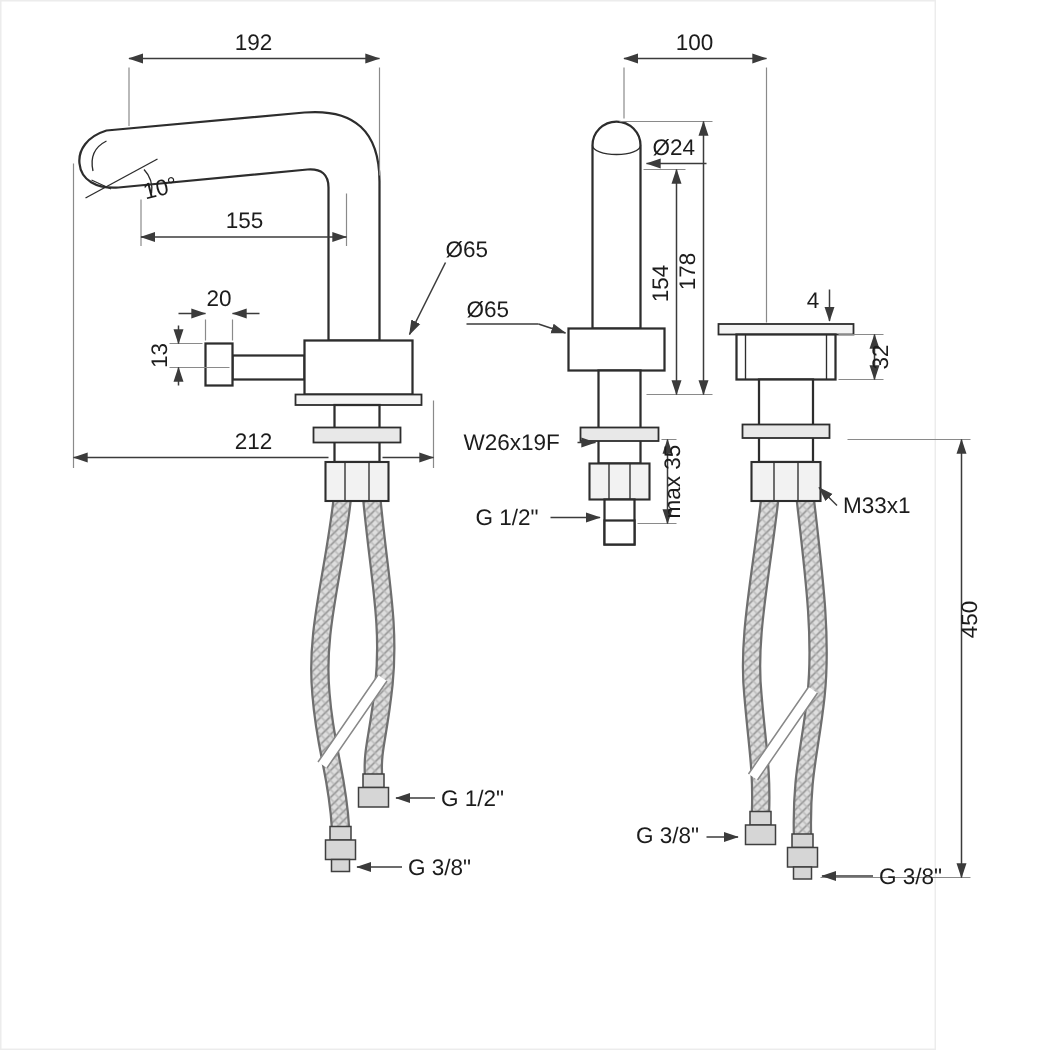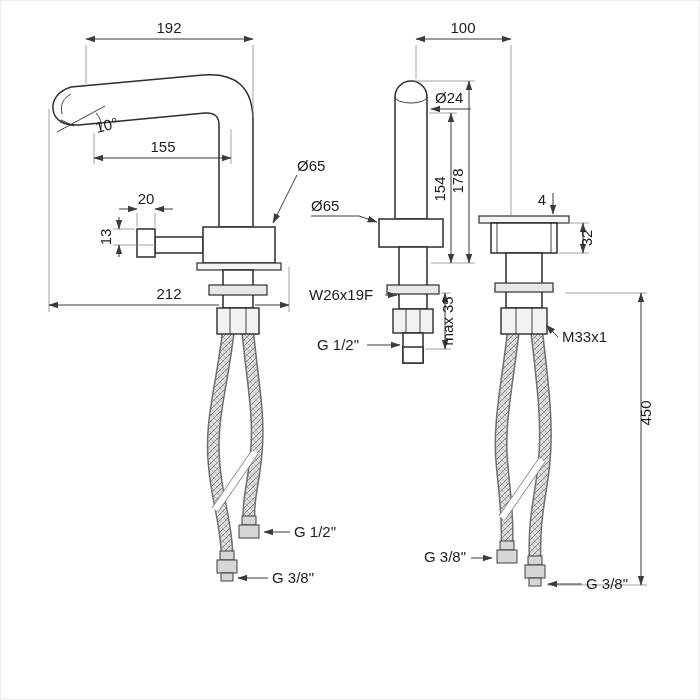--- a/index.html
+++ b/index.html
@@ -1,17 +1,17 @@
 <!DOCTYPE html>
 <html><head>
 <meta charset="utf-8">
 <style>
   html,body{margin:0;padding:0;background:#ffffff;}
   .page{
-    width:700px;height:700px;background:#ffffff;position:relative;
+    width:624px;height:700px;background:#ffffff;position:relative;
     border:1px solid #ececec;box-sizing:border-box;
     font-family:"Liberation Sans", sans-serif;
   }
   #td{display:block;}
   #td text{font-family:"Liberation Sans",sans-serif;font-size:15px;fill:#1c1c1c;}
   #td .dim{stroke:#3b3b3b;stroke-width:1;fill:none;}
   #td .ext{stroke:#8a8a8a;stroke-width:0.8;fill:none;}
   #td .lead{stroke:#3b3b3b;stroke-width:1;fill:none;}
   #td .part{stroke:#2d2d2d;stroke-width:1.5;fill:#ffffff;}
   #td .plate{stroke:#2d2d2d;stroke-width:1.2;fill:#f4f4f4;}

